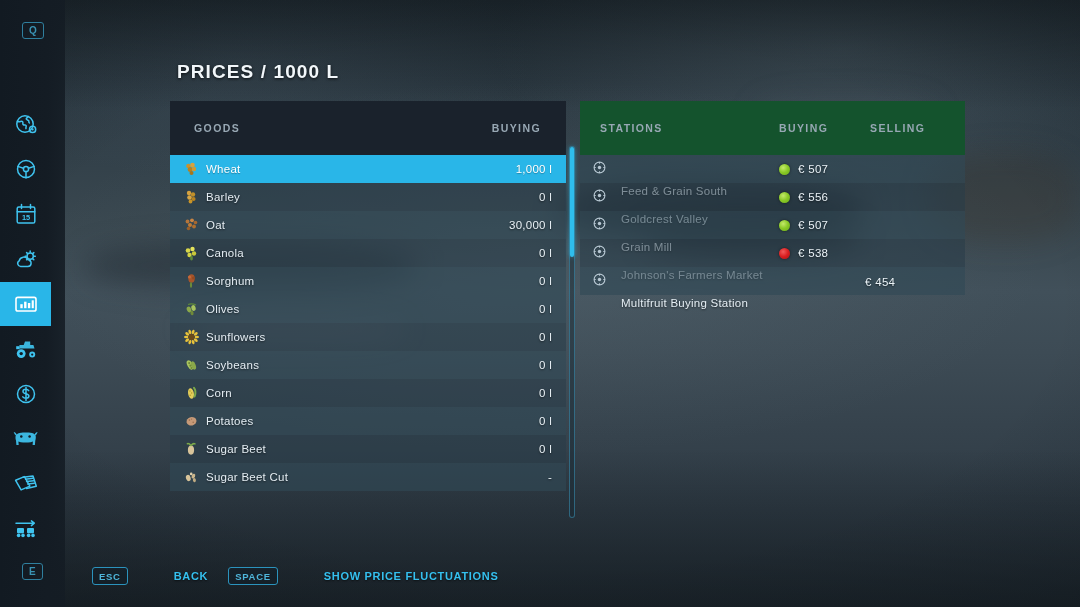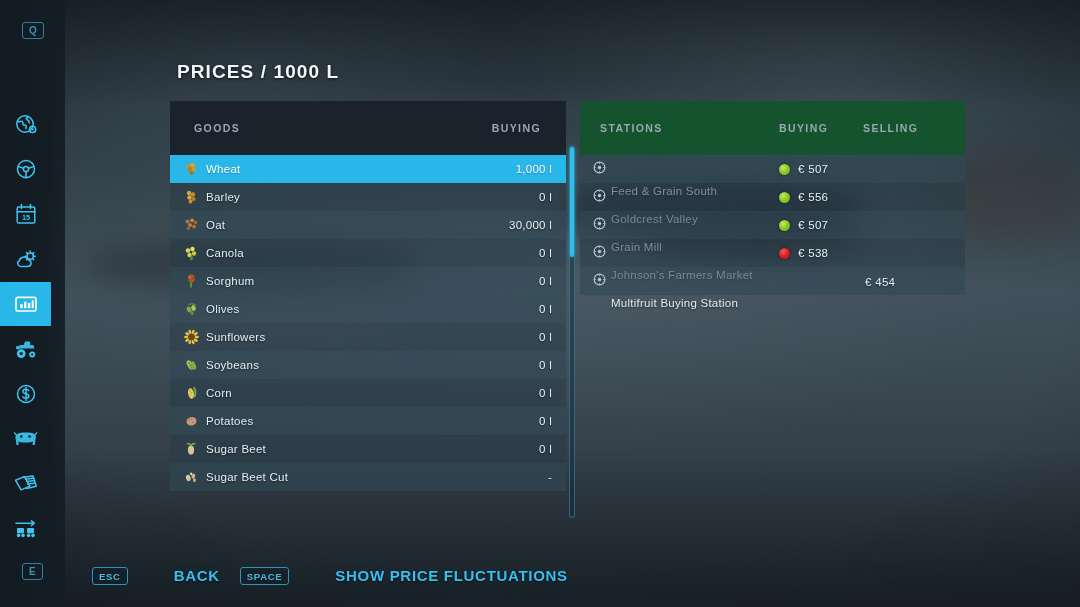--- a/index.html
+++ b/index.html
@@ -161,21 +161,21 @@
     color: #eaf2f7;
     font-size: 11.5px;
     letter-spacing: .25px;
     text-shadow: 0 1px 2px rgba(0,0,0,.55);
     white-space: nowrap;
   }
   .row.selected .item-value { color: #ffffff; text-shadow: 0 1px 1px rgba(0,0,0,.28); }
 
   
   .srow .st-icon  { position: absolute; left: 13px; top: 50%; transform: translateY(-50%); }
-  .srow .st-label { position: absolute; left: 31px; margin-top: 44px; }
+  .srow .st-label { position: absolute; left: 41px; margin-top: 44px; }
   .srow .buy-cell {
     position: absolute; left: 199px;
     display: flex; align-items: center; gap: 8px;
   }
   .srow .sell-cell { position: absolute; left: 285px; }
   .srow .price {
     color: #eaf2f7;
     font-size: 11.5px;
     letter-spacing: .3px;
     text-shadow: 0 1px 2px rgba(0,0,0,.55);
@@ -228,21 +228,21 @@
     color: #4fb6db;
     font-size: 9.5px;
     font-weight: bold;
     letter-spacing: .7px;
     padding: 4px 6px 3px;
     line-height: 1;
     background: rgba(12,26,36,.35);
   }
   .hint-label {
     color: #35c0ef;
-    font-size: 15px;
+    font-size: 11px;
     font-weight: bold;
     letter-spacing: .7px;
     text-shadow: 0 1px 2px rgba(0,0,0,.6);
     white-space: nowrap;
     padding-left: 38px;
   }
 </style>
 </head>
 <body>
 
@@ -546,21 +546,21 @@
 
   <div id="goods-scrollbar">
     <div id="goods-scroll-track"></div>
     <div id="goods-scroll-thumb"></div>
   </div>
 
   <div class="panel" id="stations-panel">
     <div class="panel-head">
       <span class="col" style="left:20px">STATIONS</span>
       <span class="col" style="left:199px">BUYING</span>
-      <span class="col" style="left:283px">SELLING</span>
+      <span class="col" style="left:290px">SELLING</span>
     </div>
     <div class="rows" id="station-rows">
         <div class="row srow">
           <span class="st-icon"><svg width="13" height="13" viewBox="0 0 13 13">
      <circle cx="6.5" cy="6.5" r="5.4" fill="none" stroke="#b9c9d4" stroke-width="1.1"></circle>
      <circle cx="6.5" cy="6.5" r="1.7" fill="#b9c9d4"></circle>
      <path d="M6.5 1.1v1.6M6.5 10.3v1.6M1.1 6.5h1.6M10.3 6.5h1.6" stroke="#b9c9d4" stroke-width="1"></path>
    </svg></span>
           <span class="item-label st-label">Feed &amp; Grain South</span>
           <span class="buy-cell">

